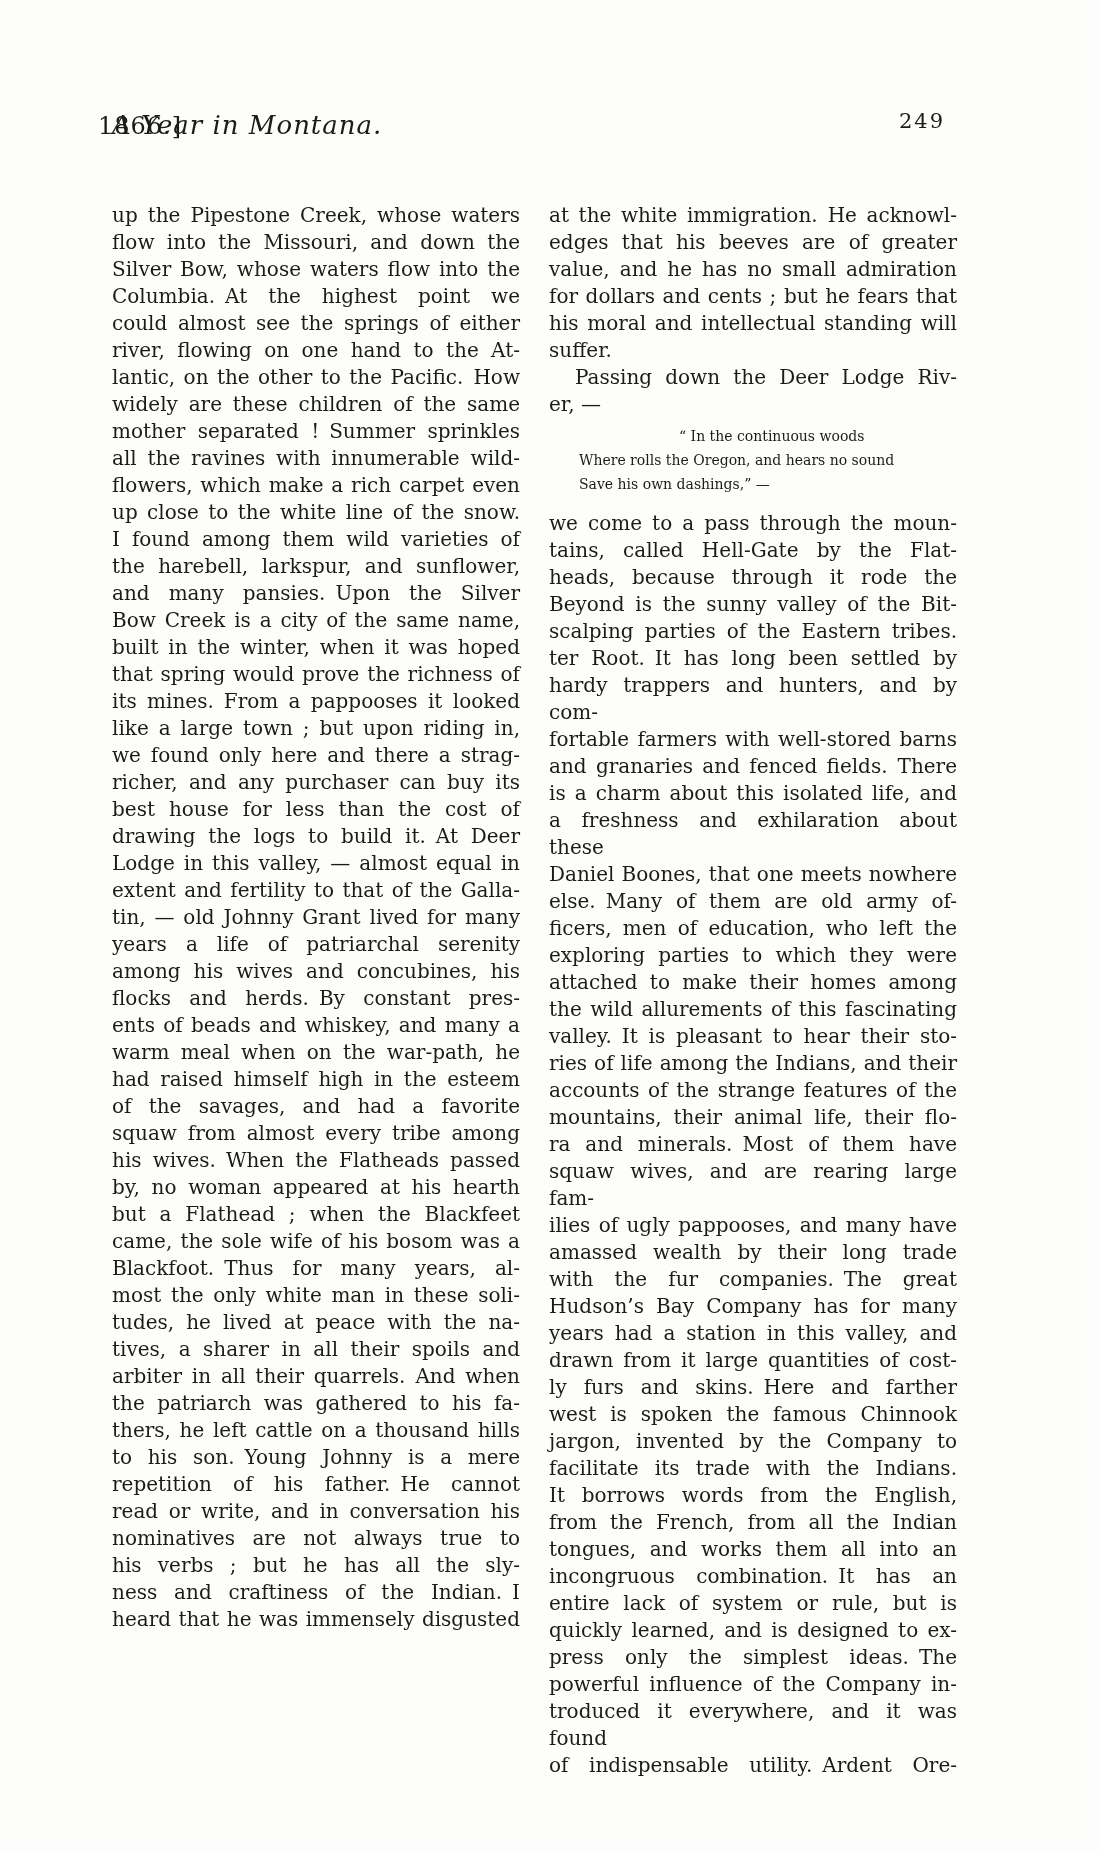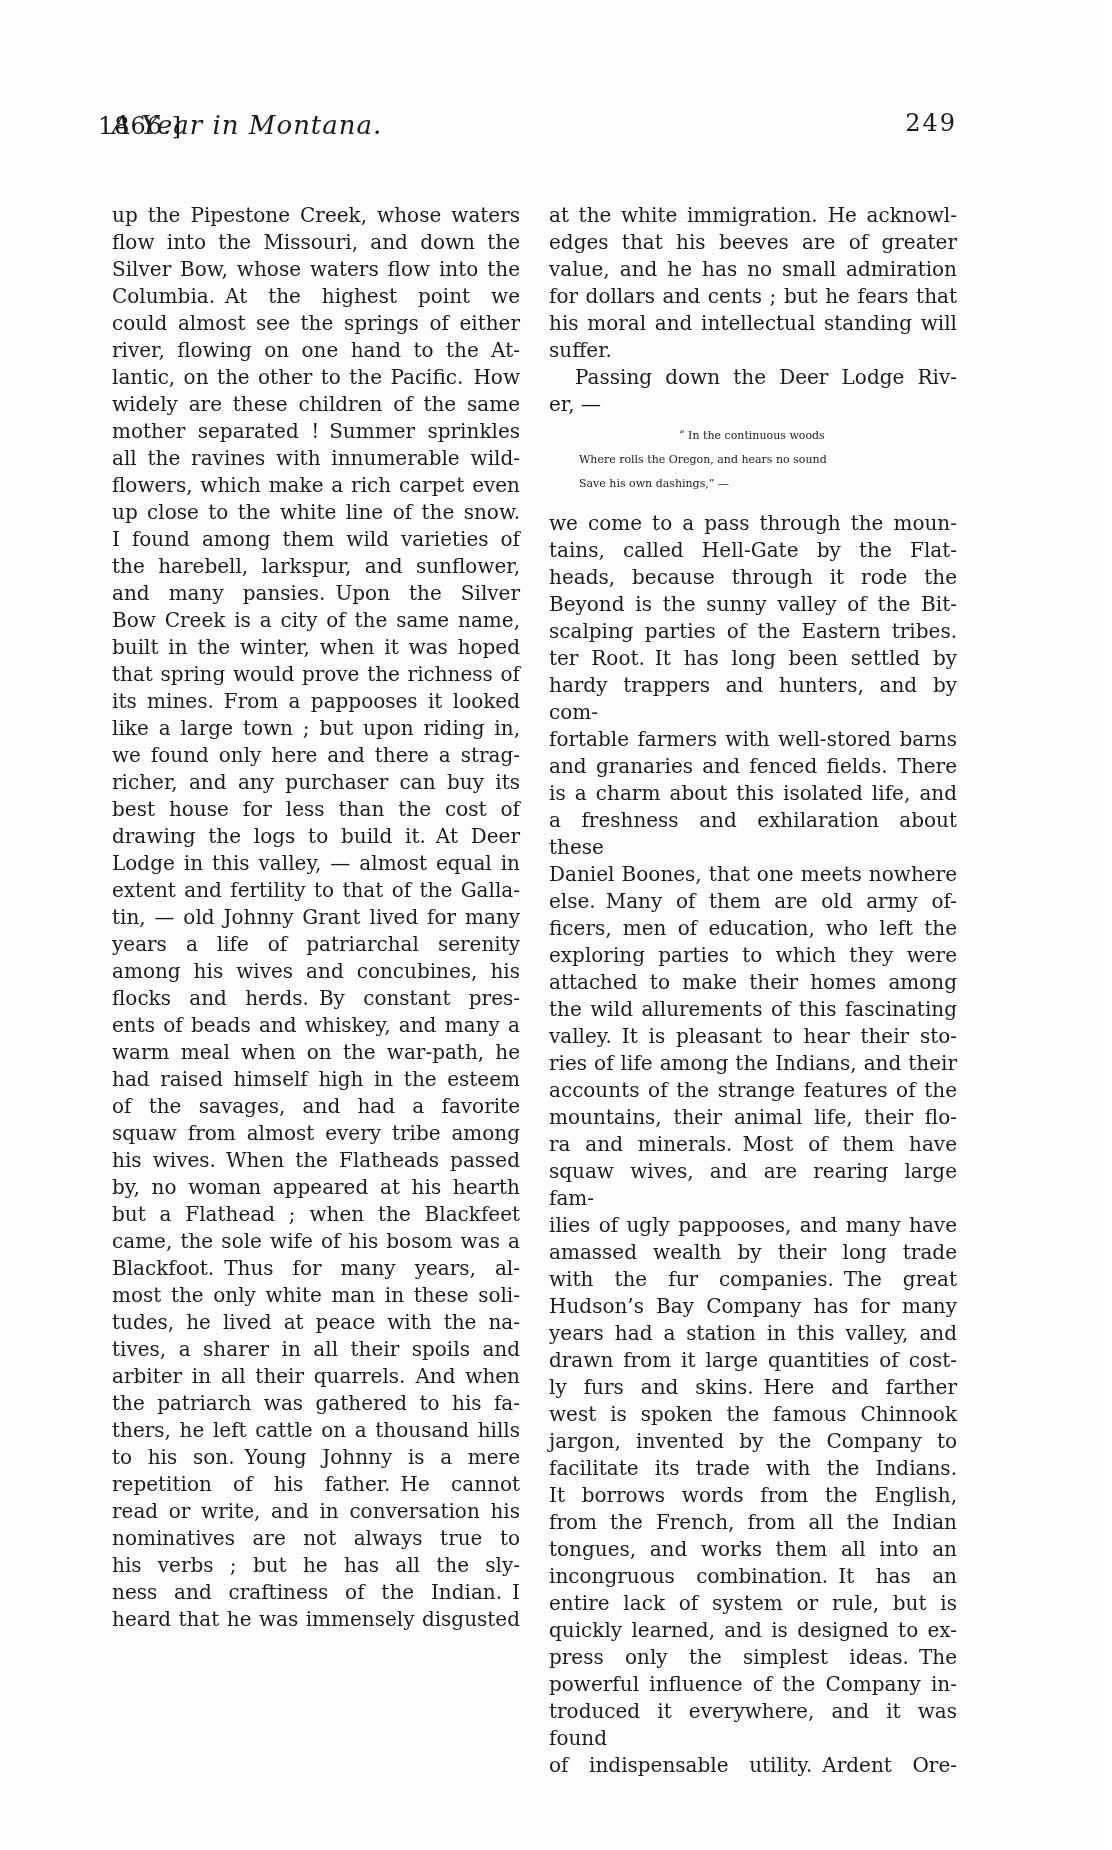--- a/index.html
+++ b/index.html
@@ -34,23 +34,23 @@
     position: absolute;
     left: 0;
     right: 0;
     top: 0;
     font-style: italic;
     font-size: 26px;
     letter-spacing: 1px;
   }
   .pageno {
     position: absolute;
-    right: 0;
+    right: 12px;
     top: -1px;
-    font-size: 24px;
+    font-size: 21px;
     letter-spacing: 2px;
     margin-left: 24px;
   }
   .columns {
     position: absolute;
     top: 202px;
     left: 112px;
     display: flex;
     gap: 29px;
   }
@@ -63,21 +63,21 @@
     text-align: justify;
     text-align-last: justify;
   }
   .ln.end {
     text-align-last: left;
   }
   .ln.indent {
     text-indent: 26px;
   }
   .ln.q1, .ln.q2, .ln.q3 {
-    font-size: 11px;
+    font-size: 14px;
     line-height: 24px;
     text-align: center;
     text-align-last: left;
   }
   .ln.q1 {
     margin-left: 130px;
     margin-top: 6px;
   }
   .ln.q2 {
     margin-left: 30px;

